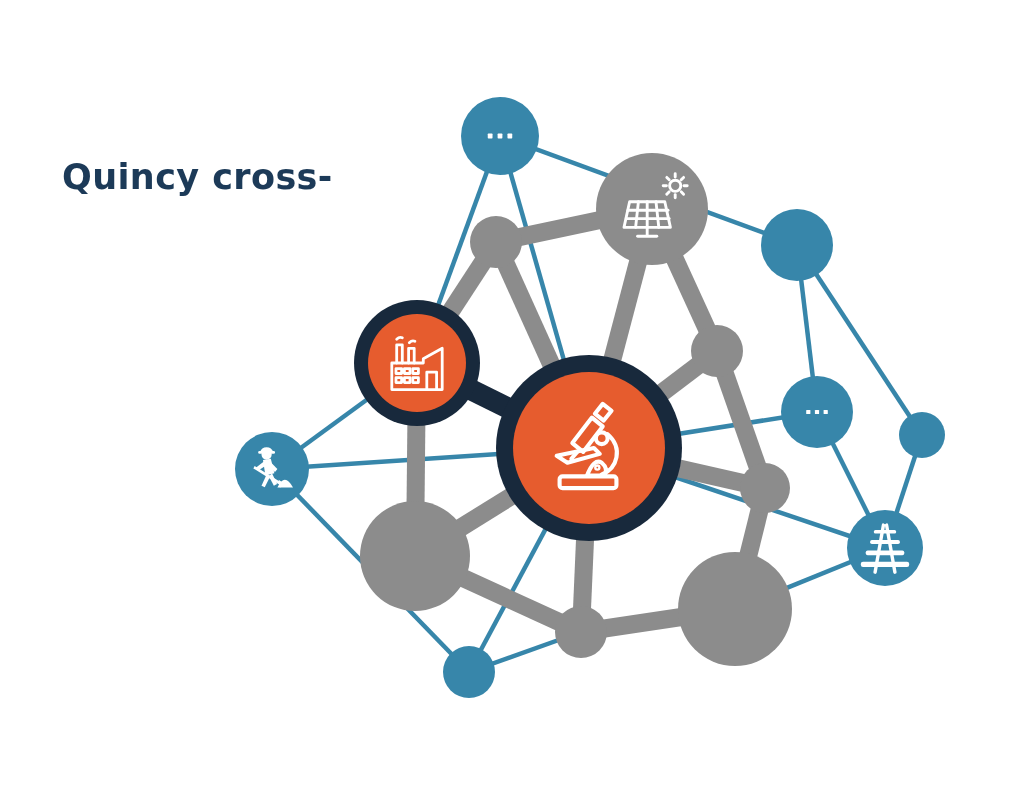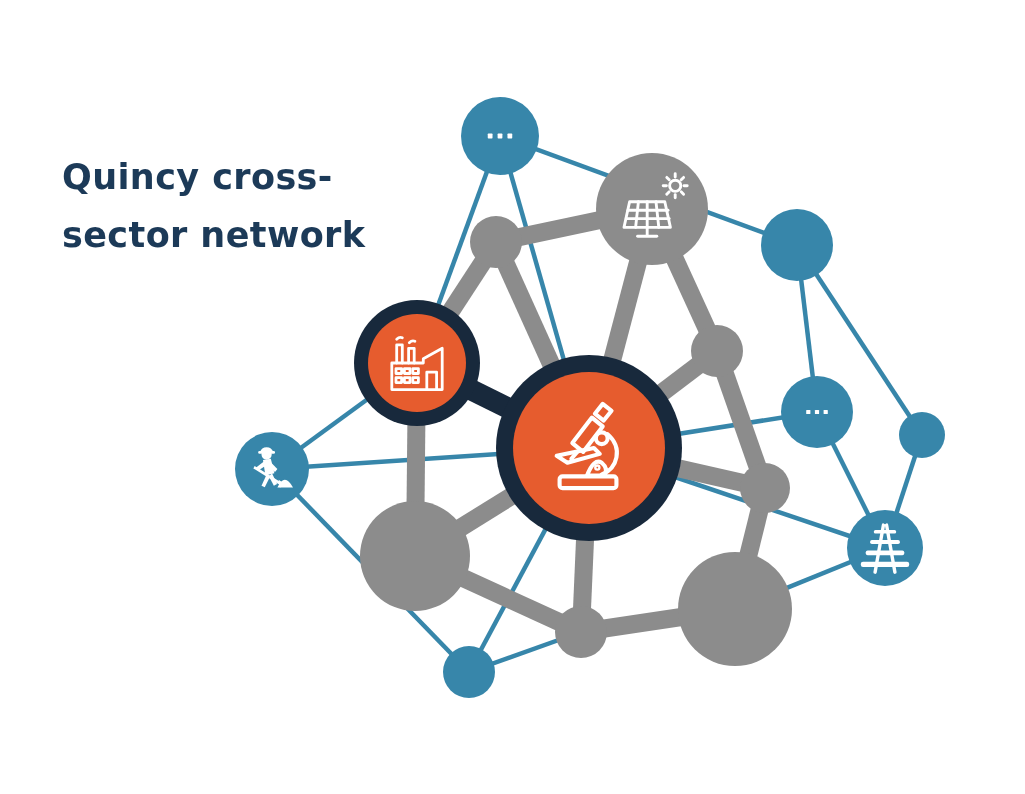--- a/index.html
+++ b/index.html
@@ -22,21 +22,20 @@
   .title span{display:block;}
   .net-svg{position:absolute;left:0;top:0;}
 </style>
 </head>
 <body>
 
 <div class="canvas" style="background: rgb(255, 255, 255);">
 
   <h1 class="title" style="color: rgb(28, 58, 88);">
     <span>Quincy cross-</span>
-    <span>sector network</span>
   </h1>
 
   <svg id="network-svg" class="net-svg" width="1025" height="794" viewBox="0 0 1025 794" xmlns="http://www.w3.org/2000/svg" xmlns:xlink="http://www.w3.org/1999/xlink">
     <defs>
 
       <symbol id="icon-ellipsis" viewBox="0 0 100 100">
         <g fill="#fff">
           <rect x="14" y="43" width="14" height="14" rx="2"></rect>
           <rect x="43" y="43" width="14" height="14" rx="2"></rect>
           <rect x="72" y="43" width="14" height="14" rx="2"></rect>

